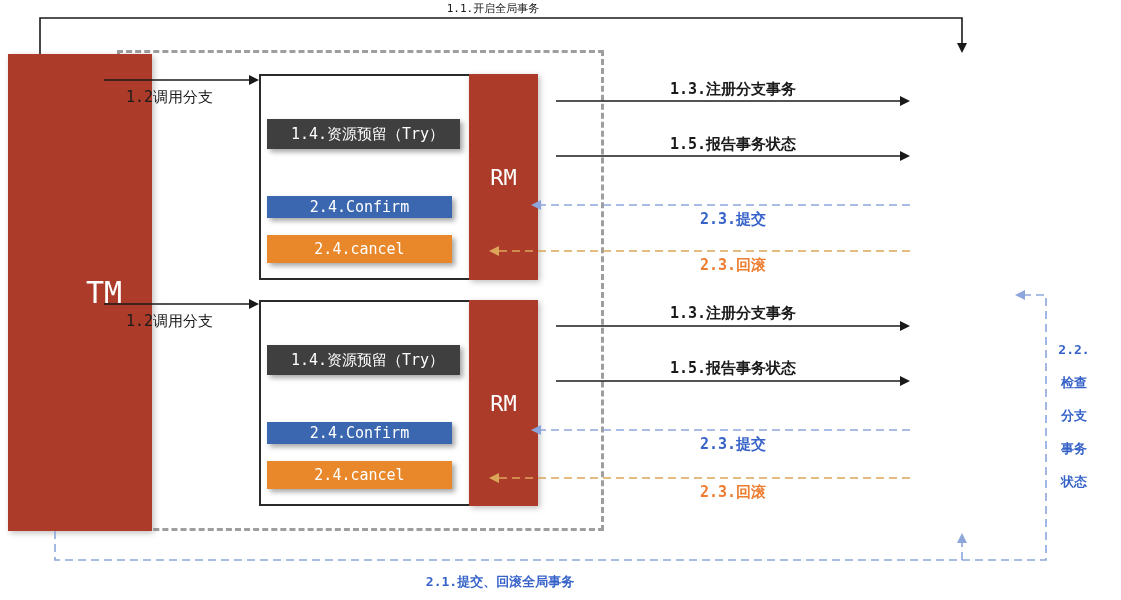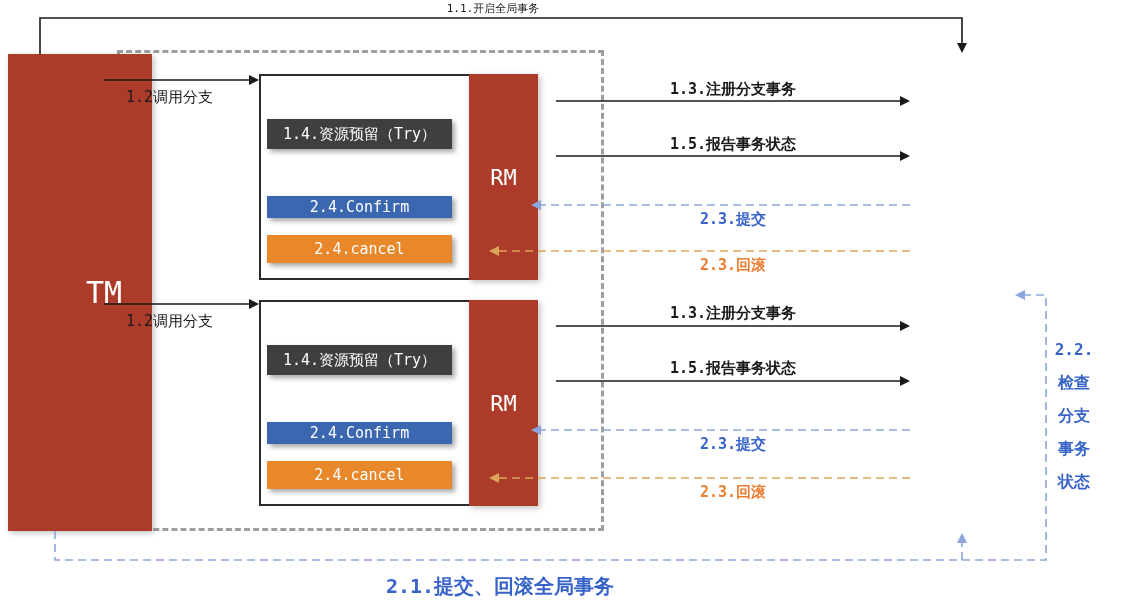--- a/index.html
+++ b/index.html
@@ -30,32 +30,32 @@
     position:absolute;left:210px;top:0;width:69px;height:206px;
     background:var(--brick,#AC3B2A);color:#fff;font-size:22px;
     display:flex;align-items:center;justify-content:center;
     box-shadow:2px 2px 6px rgba(0,0,0,.25);
   }
   .innerbox{
     position:absolute;left:8px;width:185px;color:#fff;font-size:15px;
     display:flex;align-items:center;justify-content:center;white-space:nowrap;
     box-shadow:3px 3px 5px rgba(0,0,0,.35);
   }
-  .trybox{top:45px;height:30px;background:var(--dark_gray,#3F3F3F);}
+  .trybox{top:45px;height:30px;background:var(--dark_gray,#3F3F3F);padding-left:8px;}
   .confirmbox{top:122px;height:22px;background:var(--blue_box,#3A67B0);}
   .cancelbox{top:161px;height:28px;background:var(--orange_box,#E8882B);}
   .lbl{position:absolute;font-size:15px;color:#1a1a1a;white-space:nowrap;z-index:6;}
   .lbl.mid{left:583px;width:300px;text-align:center;font-weight:bold;}
   .lbl.blue{color:var(--blue_text,#3763C9);}
   .lbl.orange{color:var(--orange_text,#ED7D31);}
   .lbl.top-label{left:343px;top:1px;width:300px;text-align:center;font-size:11px;}
-  .lbl.bottom-label{left:330px;top:573px;width:340px;text-align:center;font-size:20px;font-weight:600;}
+  .lbl.bottom-label{left:330px;top:573px;width:340px;text-align:center;font-size:13px;font-weight:600;}
   .check-label{
     position:absolute;left:1051px;top:333px;width:46px;z-index:6;
-    font-size:16px;line-height:33px;font-weight:600;text-align:center;
+    font-size:13px;line-height:33px;font-weight:600;text-align:center;
     color:var(--blue_text,#3763C9);
   }
 </style>
 </head>
 <body>
 
 <div class="canvas">
 
   <svg class="arrows" width="1121" height="600" viewBox="0 0 1121 600">
     <defs>

